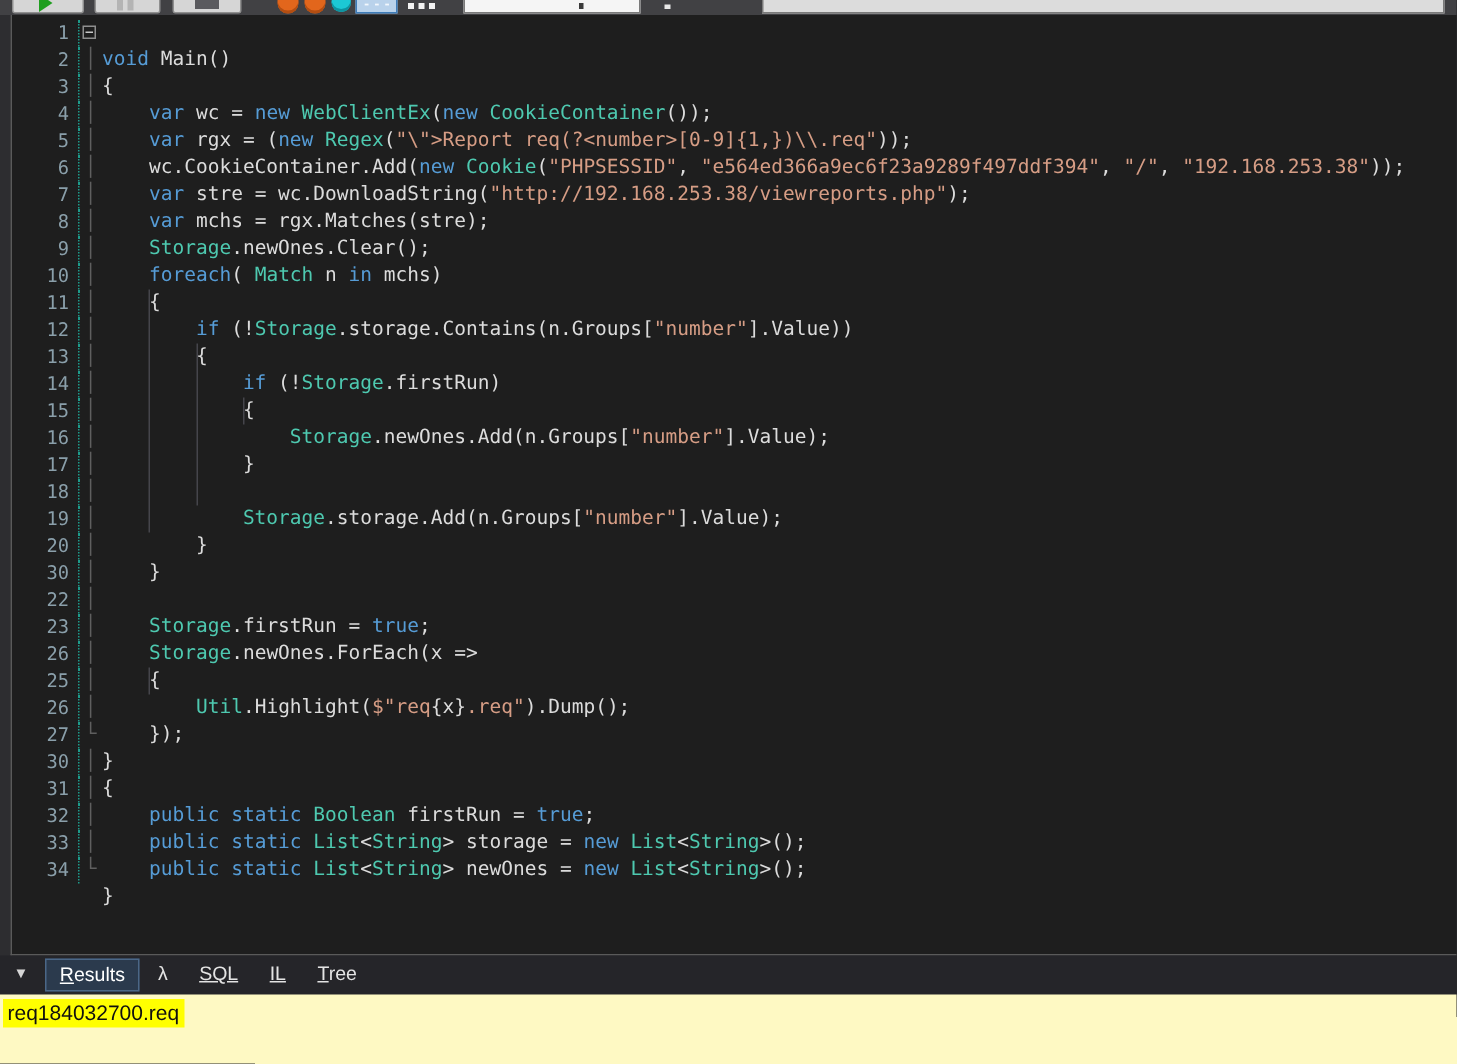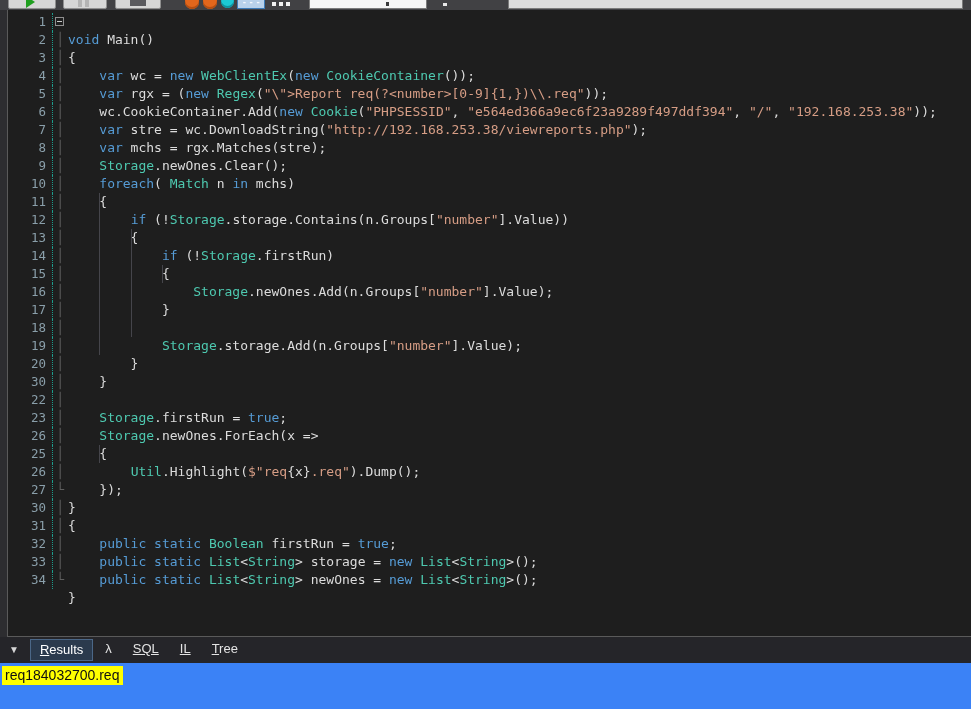--- a/index.html
+++ b/index.html
@@ -54,21 +54,21 @@
 
   
   .tabbar{position:absolute;left:0;top:637px;width:971px;height:26px;
           background:#252529;display:flex;align-items:center;}
   .collapse{margin:0 11px 0 9px;color:#d6d6d6;font-size:10px;line-height:1;}
   .tab{padding:2px 9px 3px 9px;margin-right:3px;color:#e4e4e4;font-size:13px;}
   .tab.active{border:1px solid #4b6787;background:#2b3a4d;color:#ffffff;}
   .ul{text-decoration:underline;}
 
   
-  .results{position:absolute;left:0;top:663px;width:971px;height:46px;background:#3b82f6;}
+  .results{position:absolute;left:0;top:663px;width:971px;height:46px;background:#fef9c3;}
   .hl{display:inline-block;margin:3px 0 0 2px;background:var(--hl);color:#101010;
       font-size:14px;padding:1px 4px 2px 3px;font-family:"Liberation Sans",sans-serif;}
 </style>
 </head>
 <body>
 
 <div>
 
   <div class="toolbar">
     <div class="tbtn" style="left:8px;width:48px">

